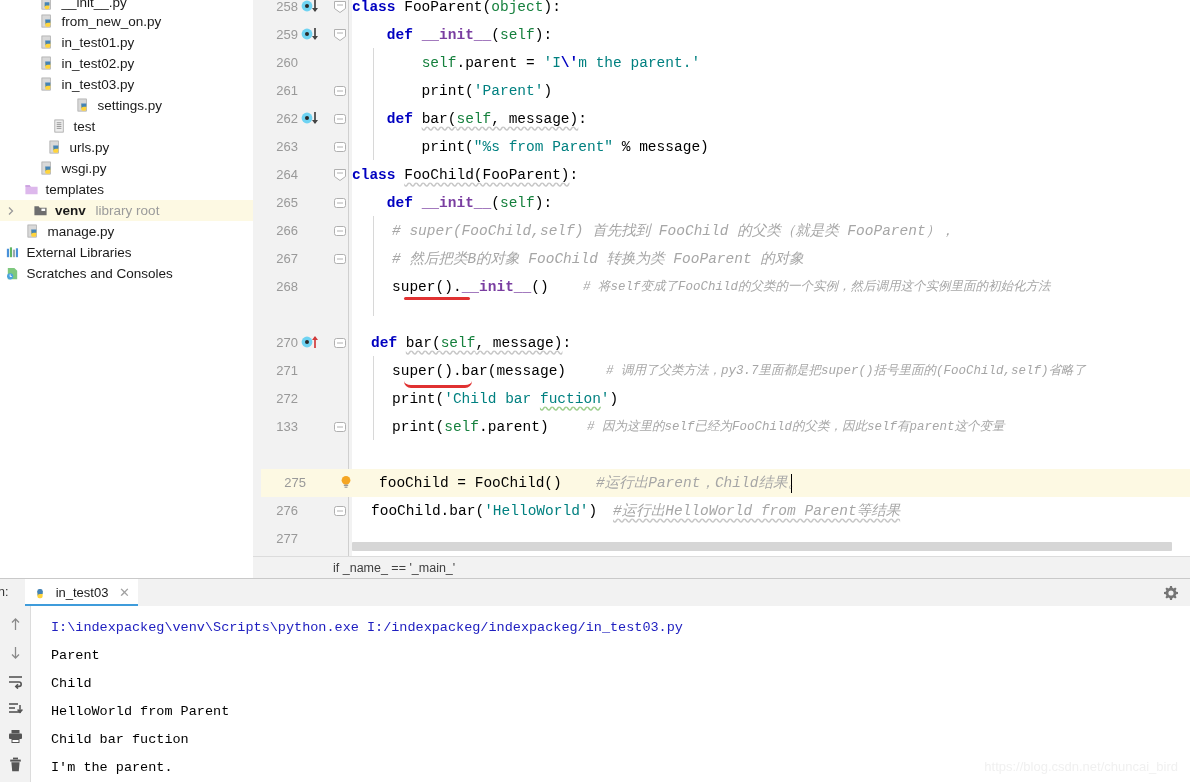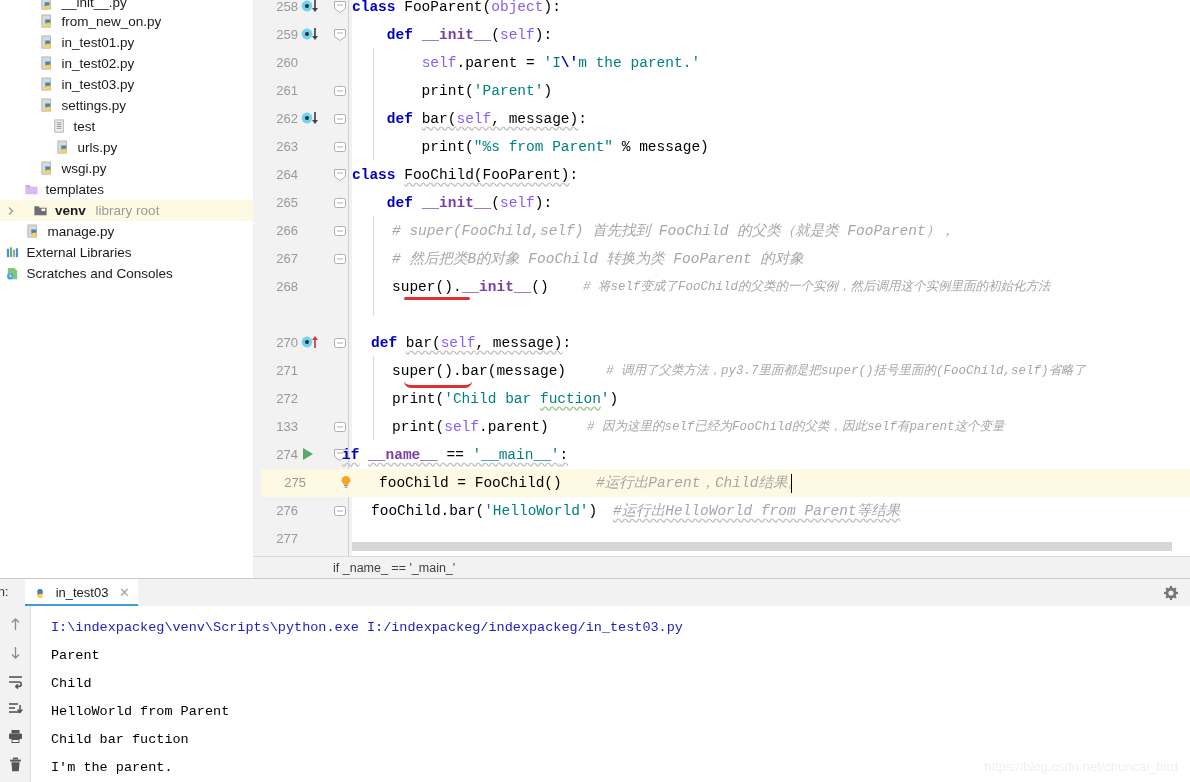--- a/index.html
+++ b/index.html
@@ -64,21 +64,21 @@
   .ln .gmark{position:absolute;left:48px;top:4px;width:26px;height:20px;}
   .ln .fold{position:absolute;left:80px;top:7px;width:14px;height:14px;}
   .ln .code{
     position:absolute;left:99px;top:0;line-height:28px;white-space:pre;
     font-family:"Liberation Mono","DejaVu Sans Mono",monospace;
     font-size:14.5px;
   }
   .k{color:#0000c0;font-weight:bold;}                         
   .cls{color:#000000;}
   .str{color:#008080;}
-  .param{color:#8b5cf6;}
+  .param{color:#15803d;}
   .dunder{color:#7a3ea1;font-weight:bold;}
   .cm-cn{color:#a6a6a6;font-style:italic;font-family:"DejaVu Sans","Liberation Sans",sans-serif;}
   .esc{color:#0000c0;font-weight:bold;}
   .wavy{
     text-decoration:underline;
     text-decoration-style:wavy;
     text-decoration-color:#c7c7c7;
     text-underline-offset:3px;
   }
   .greenwavy{
@@ -210,21 +210,21 @@
       <span class="ficon">
         <svg viewBox="0 0 16 16" width="15" height="15">
             <rect x="2" y="1" width="9" height="13" fill="#d9d9d9" stroke="#9e9e9e" stroke-width="0.7"></rect>
             <path d="M5.5 7.5h5.5v4.2a2 2 0 0 1-2 2H7.5a2 2 0 0 1-2-2z" fill="#ffd43b"></path>
             <path d="M5.5 5.8h5.5v3.4H8a2 2 0 0 0-2 2z" fill="#4584b6"></path>
           </svg>
       </span>
       <span class="lbl">in_test03.py</span>
     </div>
 
-    <div class="tree-row" style="position:absolute;top:95px;left:0;width:253px;">
+    <div class="tree-row" style="position:absolute;top:95px;left:0;width:253px;padding-left:36px;">
       <span class="ind" style="width:36px"></span>
       <span class="ficon">
         <svg viewBox="0 0 16 16" width="15" height="15">
             <rect x="2" y="1" width="9" height="13" fill="#d9d9d9" stroke="#9e9e9e" stroke-width="0.7"></rect>
             <path d="M5.5 7.5h5.5v4.2a2 2 0 0 1-2 2H7.5a2 2 0 0 1-2-2z" fill="#ffd43b"></path>
             <path d="M5.5 5.8h5.5v3.4H8a2 2 0 0 0-2 2z" fill="#4584b6"></path>
           </svg>
       </span>
       <span class="lbl">settings.py</span>
     </div>
@@ -236,21 +236,21 @@
             <rect x="3" y="1" width="9" height="13" fill="#eeeeee" stroke="#9e9e9e" stroke-width="0.8"></rect>
             <line x1="5" y1="4" x2="10" y2="4" stroke="#8a8a8a" stroke-width="0.9"></line>
             <line x1="5" y1="6" x2="10" y2="6" stroke="#8a8a8a" stroke-width="0.9"></line>
             <line x1="5" y1="8" x2="10" y2="8" stroke="#8a8a8a" stroke-width="0.9"></line>
             <line x1="5" y1="10" x2="10" y2="10" stroke="#8a8a8a" stroke-width="0.9"></line>
           </svg>
       </span>
       <span class="lbl">test</span>
     </div>
 
-    <div class="tree-row" style="position:absolute;top:137px;left:16px;width:253px;">
+    <div class="tree-row" style="position:absolute;top:137px;left:8px;width:253px;">
       <span class="ind" style="width:36px"></span>
       <span class="ficon">
         <svg viewBox="0 0 16 16" width="15" height="15">
             <rect x="2" y="1" width="9" height="13" fill="#d9d9d9" stroke="#9e9e9e" stroke-width="0.7"></rect>
             <path d="M5.5 7.5h5.5v4.2a2 2 0 0 1-2 2H7.5a2 2 0 0 1-2-2z" fill="#ffd43b"></path>
             <path d="M5.5 5.8h5.5v3.4H8a2 2 0 0 0-2 2z" fill="#4584b6"></path>
           </svg>
       </span>
       <span class="lbl">urls.py</span>
     </div>
@@ -517,35 +517,20 @@
       <span class="fold">
         <svg viewBox="0 0 14 14" width="14" height="14">
             <rect x="1.5" y="2.5" width="11" height="9" rx="2" fill="#fff" stroke="#b0b0b0" stroke-width="1"></rect>
             <line x1="4" y1="7" x2="10" y2="7" stroke="#b0b0b0" stroke-width="1"></line>
           </svg>
       </span>
       <span class="code" style="left:139px">print(<span class="param">self</span>.parent)</span>
       <span class="code cm-cn" style="left:334px;font-size:12.5px"># 因为这里的self已经为FooChild的父类，因此self有parent这个变量</span>
     </div>
 
-    <div class="ln" style="top:441px">
-      <span class="num">274</span>
-      <span class="gmark" style="left:45px">
-        <svg viewBox="0 0 22 18" width="22" height="18">
-            <path d="M5 3l10 6-10 6z" fill="#59a869"></path>
-          </svg>
-      </span>
-      <span class="fold">
-        <svg viewBox="0 0 14 14" width="14" height="14">
-            <path d="M1.5 1.5h11v7l-5.5 4-5.5-4z" fill="#fff" stroke="#b0b0b0" stroke-width="1"></path>
-            <line x1="4" y1="5" x2="10" y2="5" stroke="#b0b0b0" stroke-width="1"></line>
-          </svg>
-      </span>
-      <span class="code" style="left:89px"><span class="k wavy">if</span> <span class="dunder wavy">__name__</span><span class="wavy"> == </span><span class="str wavy">'__main__'</span><span class="wavy">:</span></span>
-    </div>
 
     <div class="ln hl" style="top:469px">
       <span class="num">275</span>
       <span class="gmark" style="left:78px;top:5px">
         <svg viewBox="0 0 16 18" width="14" height="16">
             <circle cx="8" cy="7" r="5" fill="#f5a623"></circle>
             <rect x="5.5" y="12" width="5" height="1.4" fill="#8a8a8a"></rect>
             <rect x="6.3" y="14.3" width="3.4" height="1.2" fill="#8a8a8a"></rect>
           </svg>
       </span>

